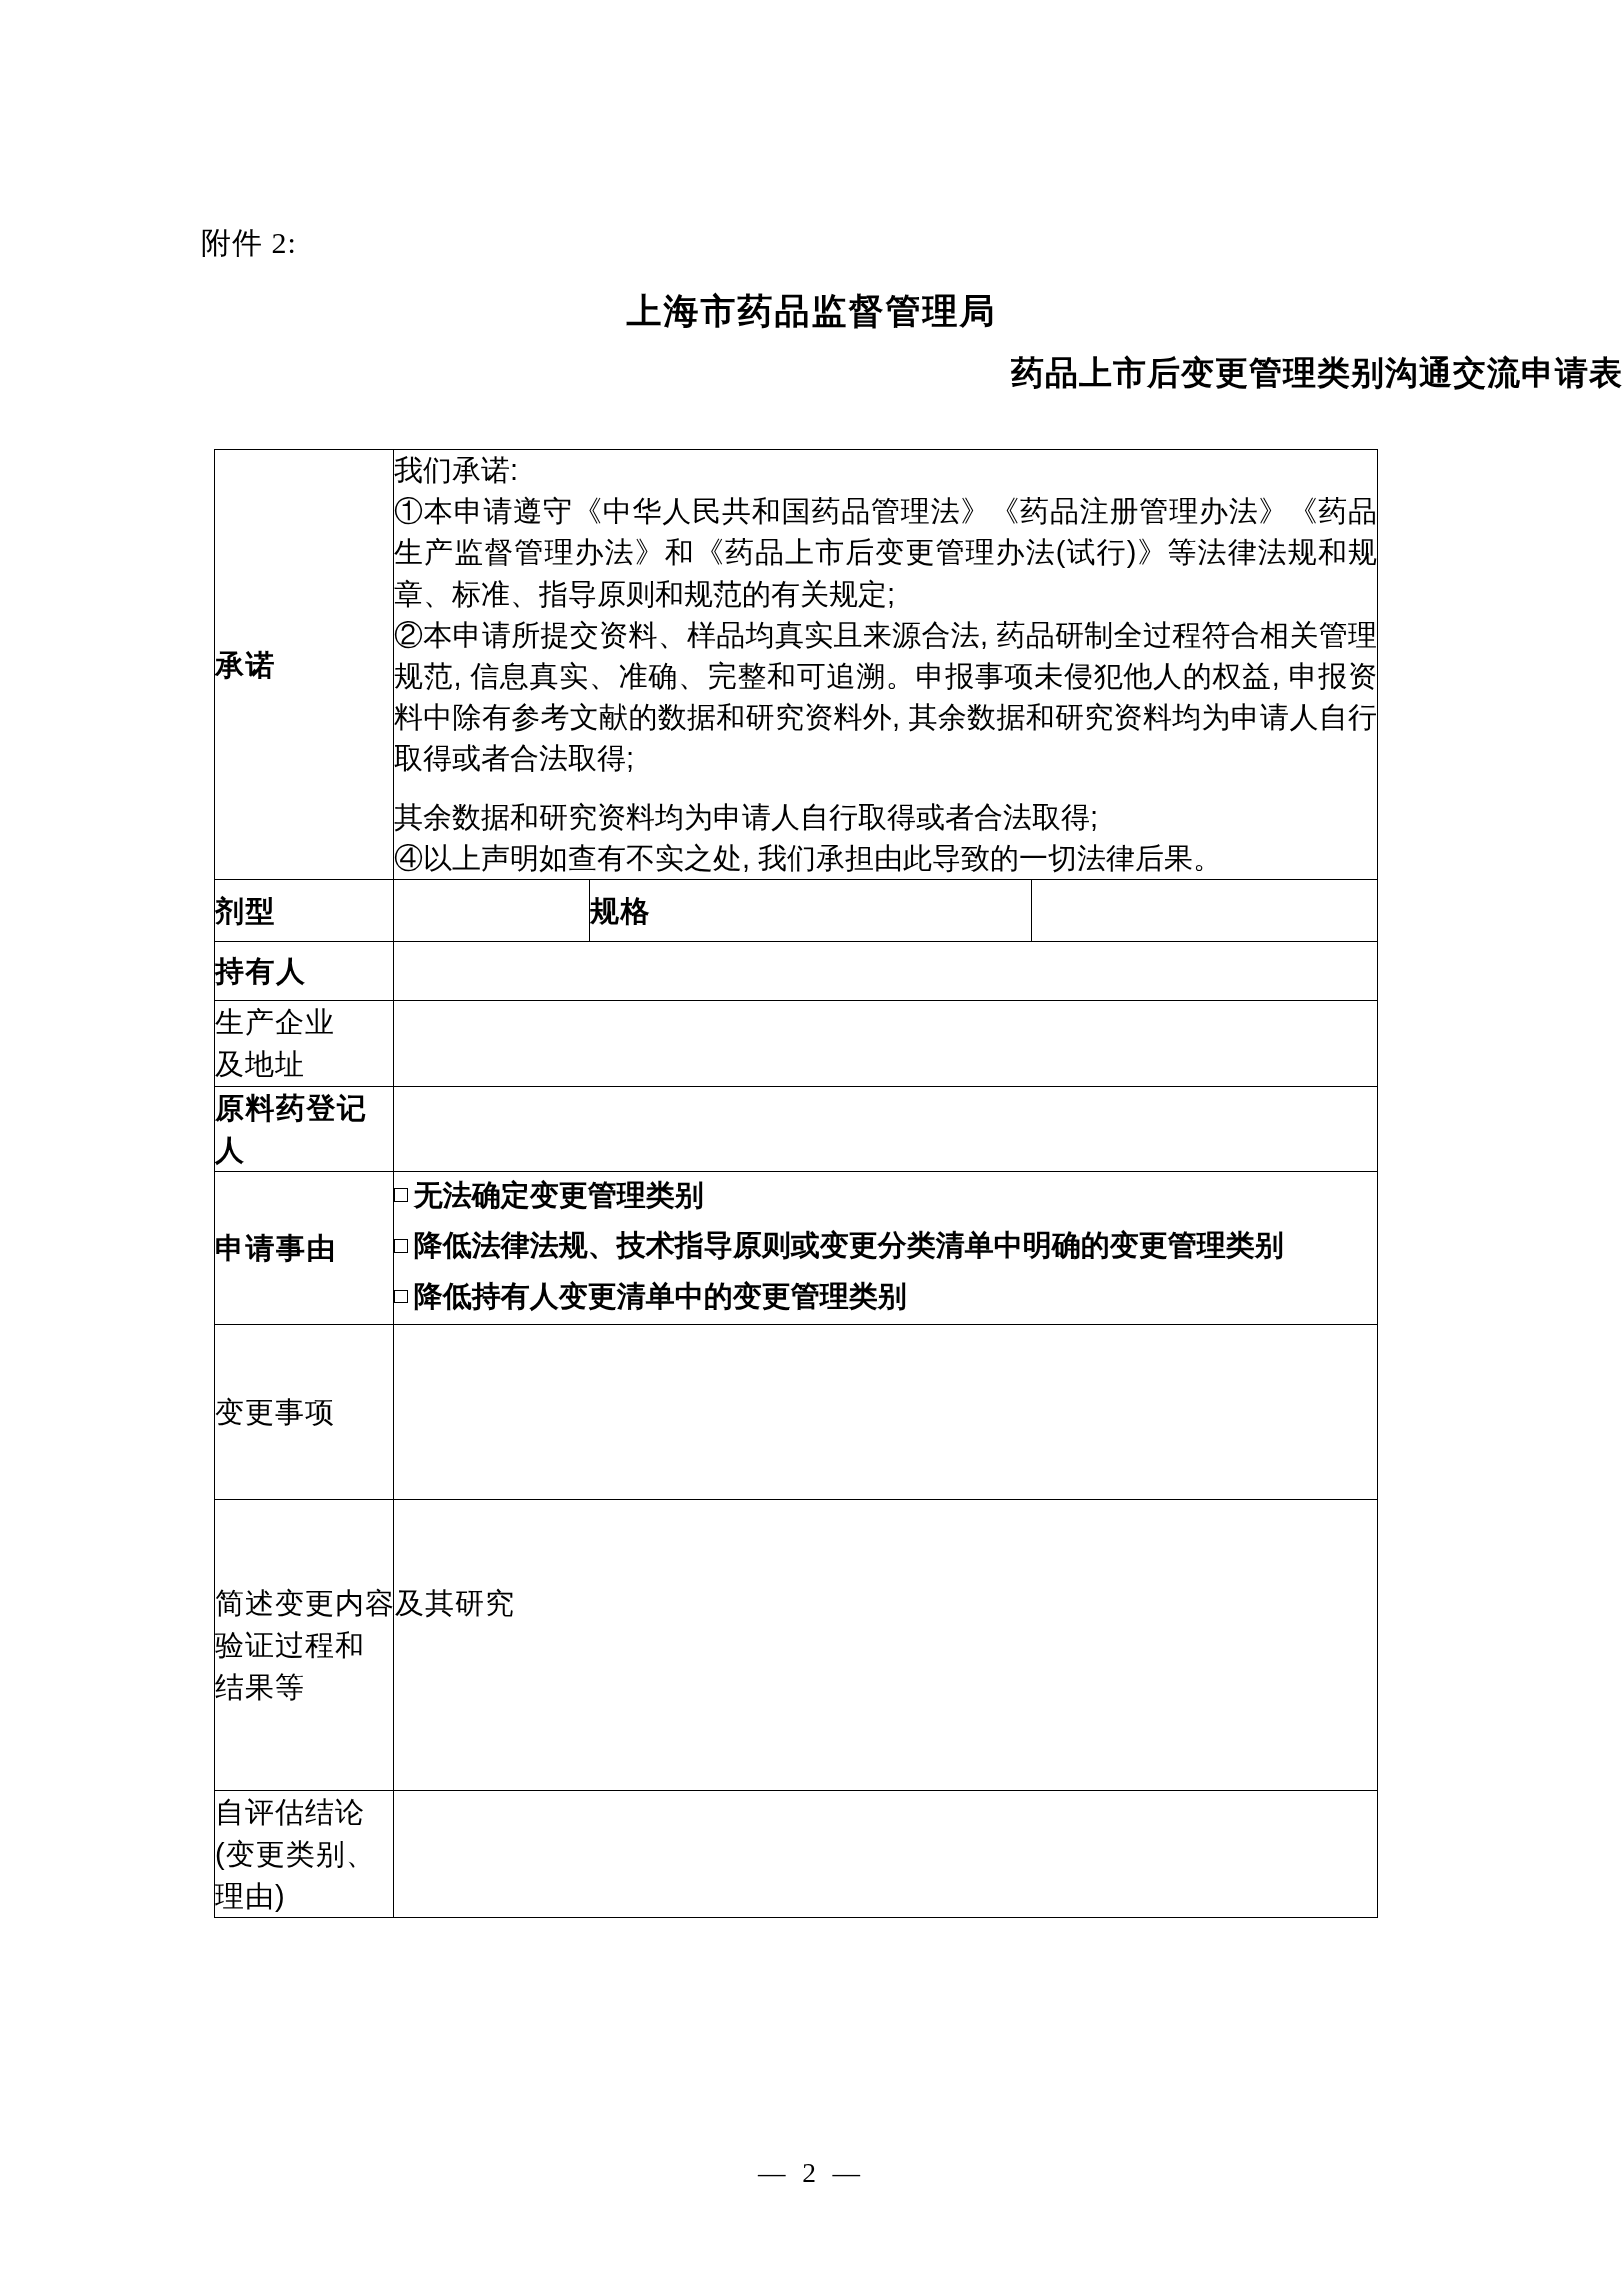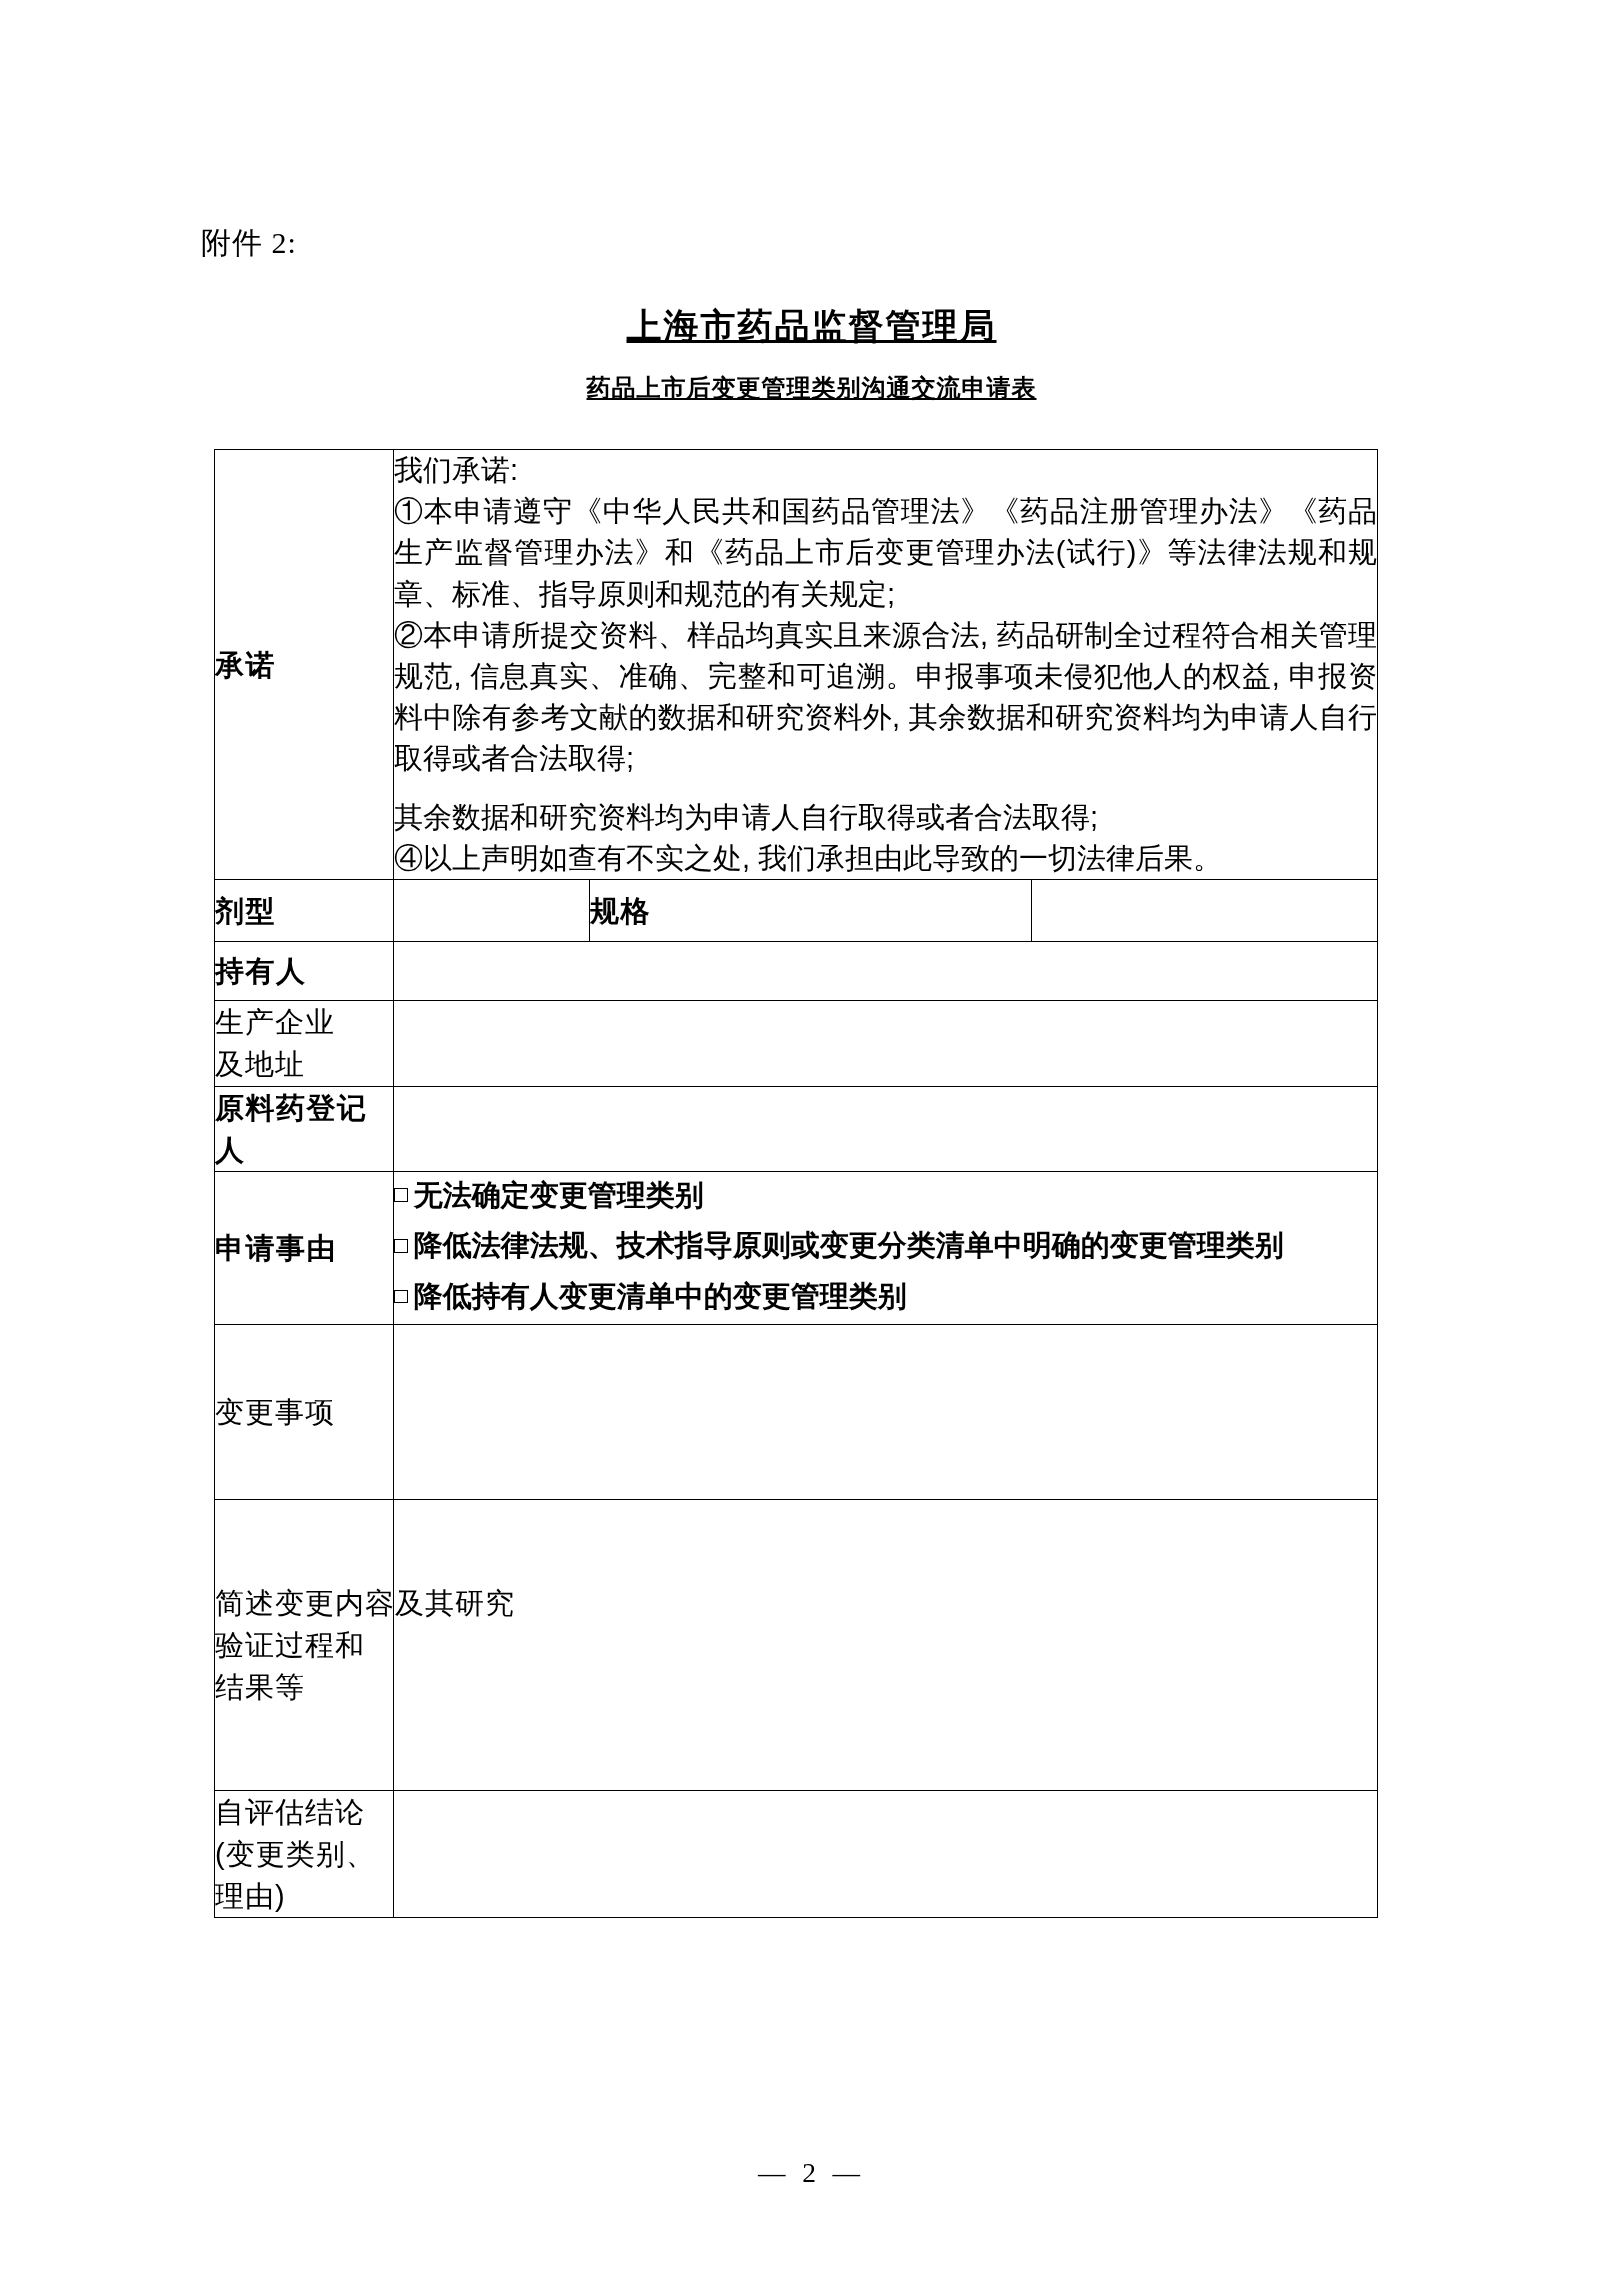--- a/index.html
+++ b/index.html
@@ -26,38 +26,38 @@
     top: 223px;
     font-size: 30px;
     font-family: "Liberation Serif", serif;
     font-weight: 400;
     letter-spacing: 1px;
   }
   .title-block {
     position: absolute;
     left: 0;
     right: 0;
-    top: 300px;
+    top: 285px;
     text-align: center;
-    text-decoration: underline;
   }
   .title-line1 {
     font-size: 35px;
     font-weight: bold;
     font-family: "Liberation Sans", sans-serif;
     letter-spacing: 2px;
     line-height: 1.5;
   }
   .title-line2 {
-    font-size: 24px;
+    font-size: 33px;
     font-weight: bold;
     font-family: "Liberation Sans", sans-serif;
     letter-spacing: 1px;
     line-height: 1.5;
-    margin-top: 17px;
+    margin-top: 10px;
+    text-align: right;
   }
   table.form {
     position: absolute;
     left: 214px;
     top: 449px;
     width: 1163px;
     border-collapse: collapse;
     table-layout: fixed;
   }
   table.form td {

